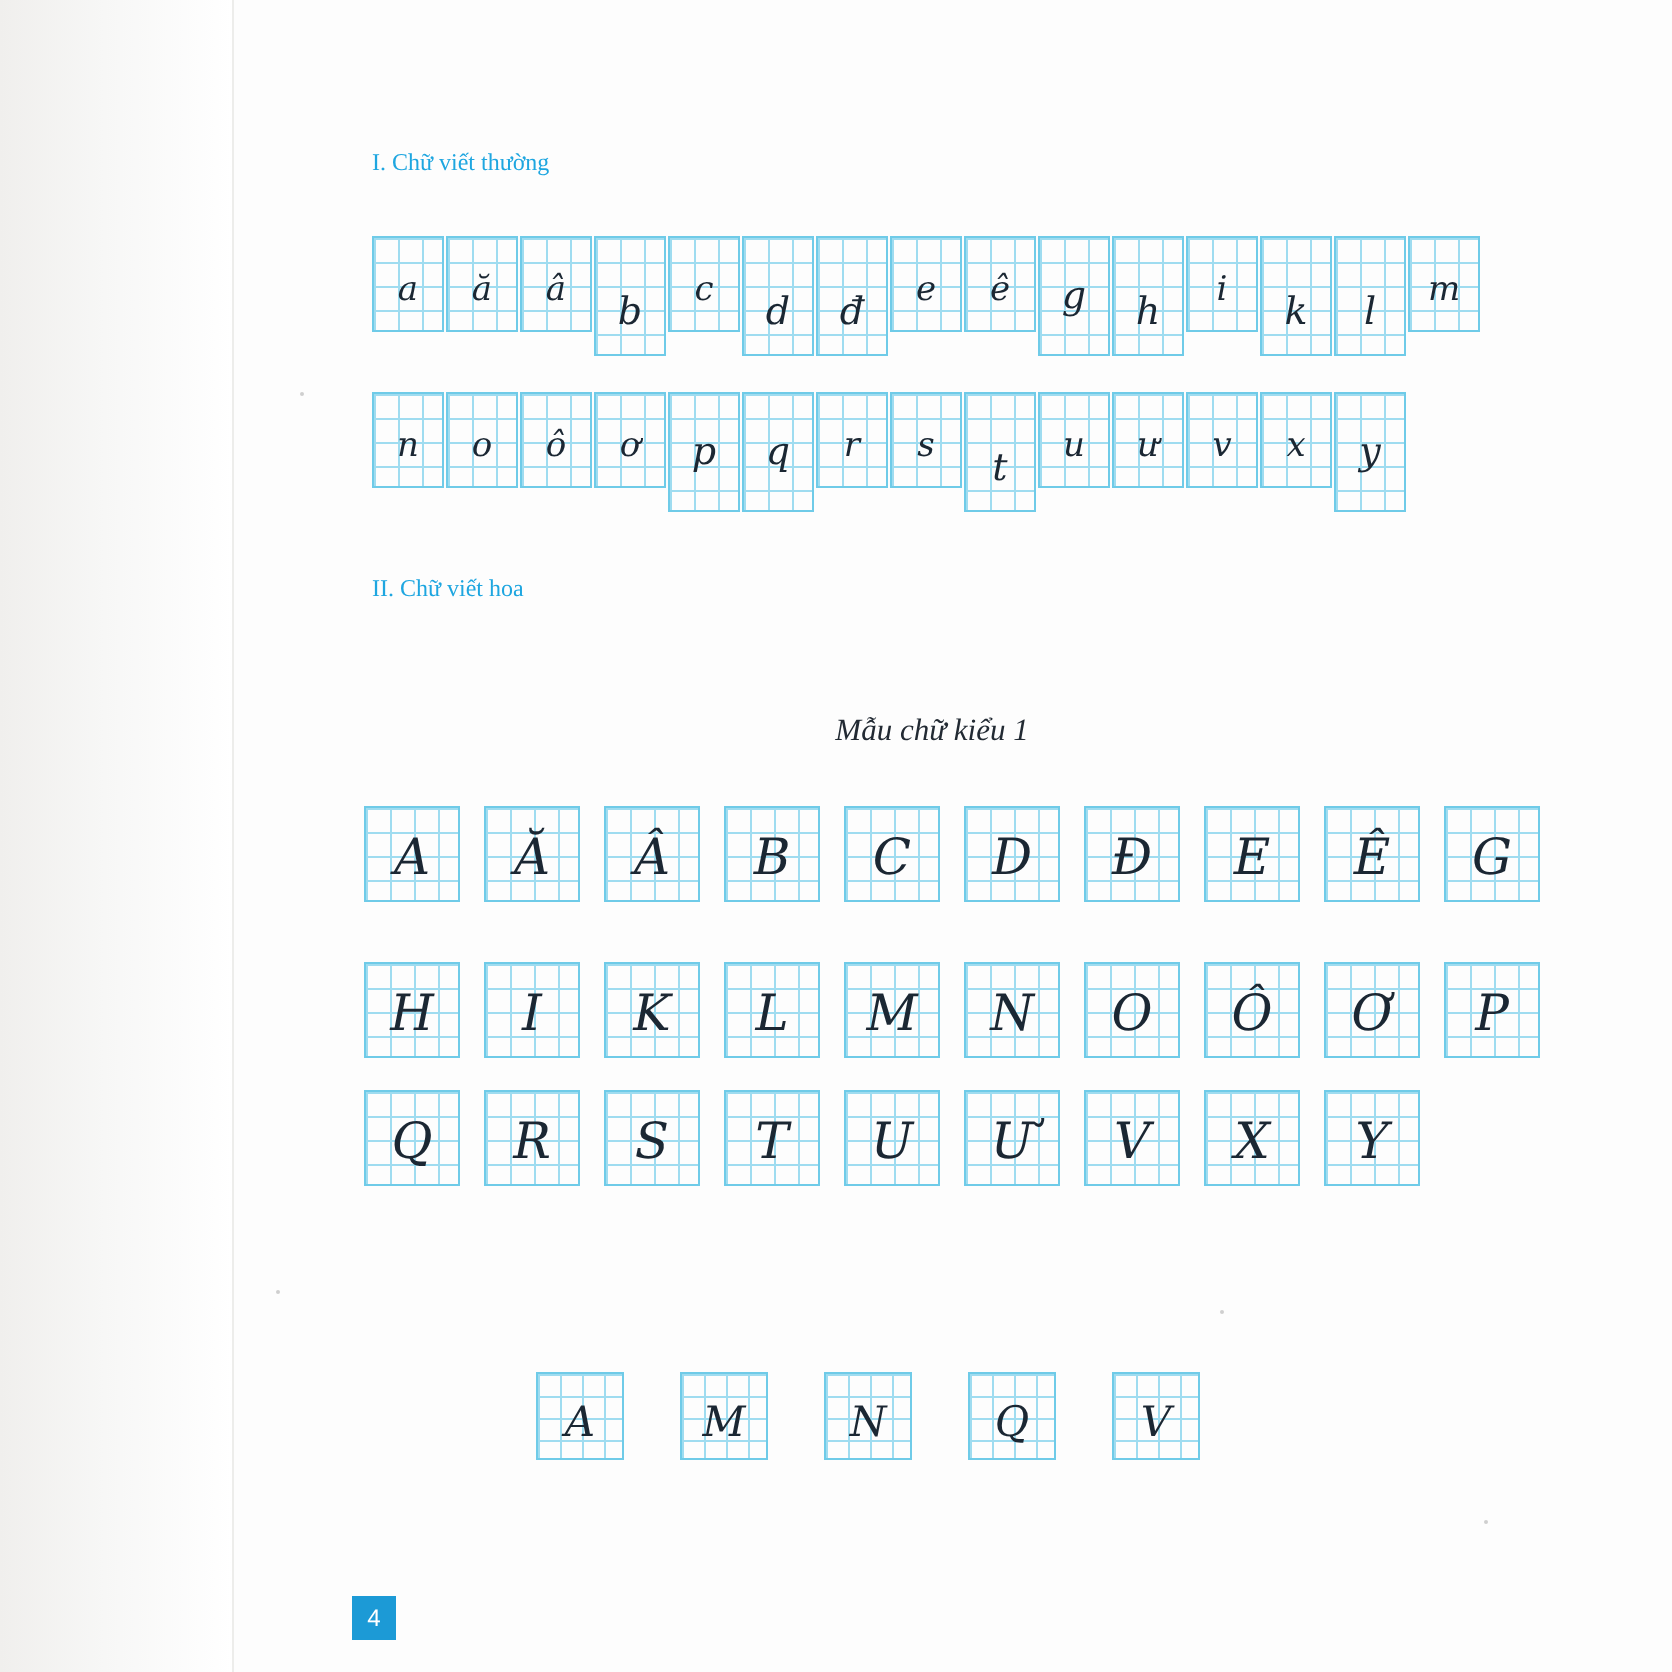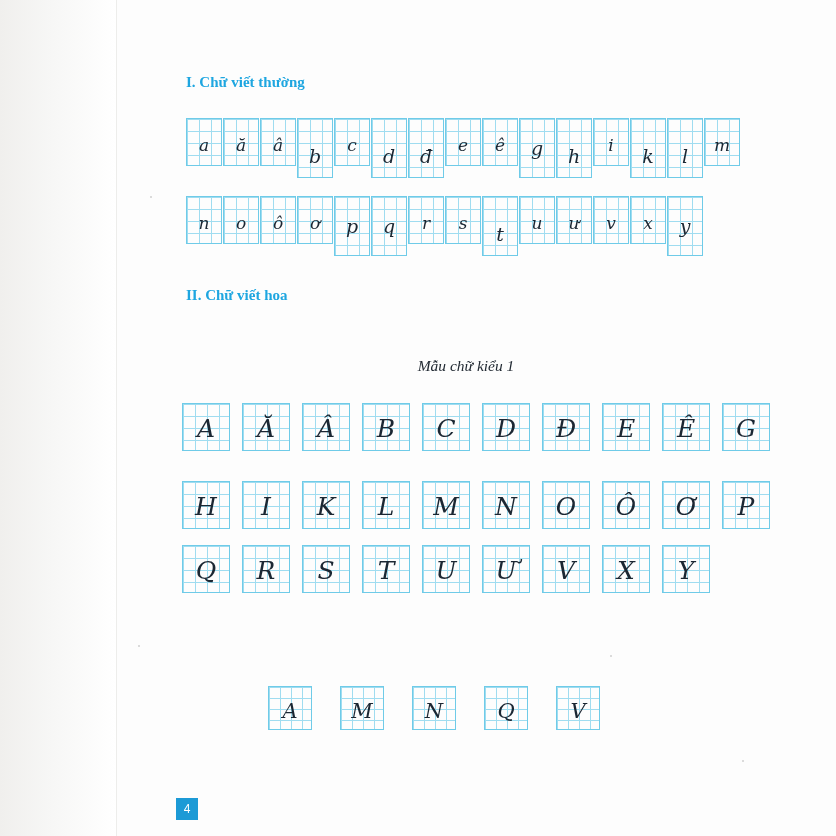--- a/index.html
+++ b/index.html
@@ -43,22 +43,22 @@
     color: #1ea6e0;
     font-weight: bold;
     font-size: 19px;
     letter-spacing: 0.6px;
     font-family: "Liberation Serif", serif;
   }
 
   .section-head {
     position: absolute;
     color: #1ea6e0;
-    font-weight: bold;
-    font-size: 15px;
+    font-weight: normal;
+    font-size: 12px;
     font-family: "Liberation Serif", serif;
   }
   #sec1 { left: 186px; top: 74px; }
   #sec2 { left: 186px; top: 287px; }
 
   .sub-head {
     position: absolute;
     width: 836px;
     left: 0;
     text-align: center;

